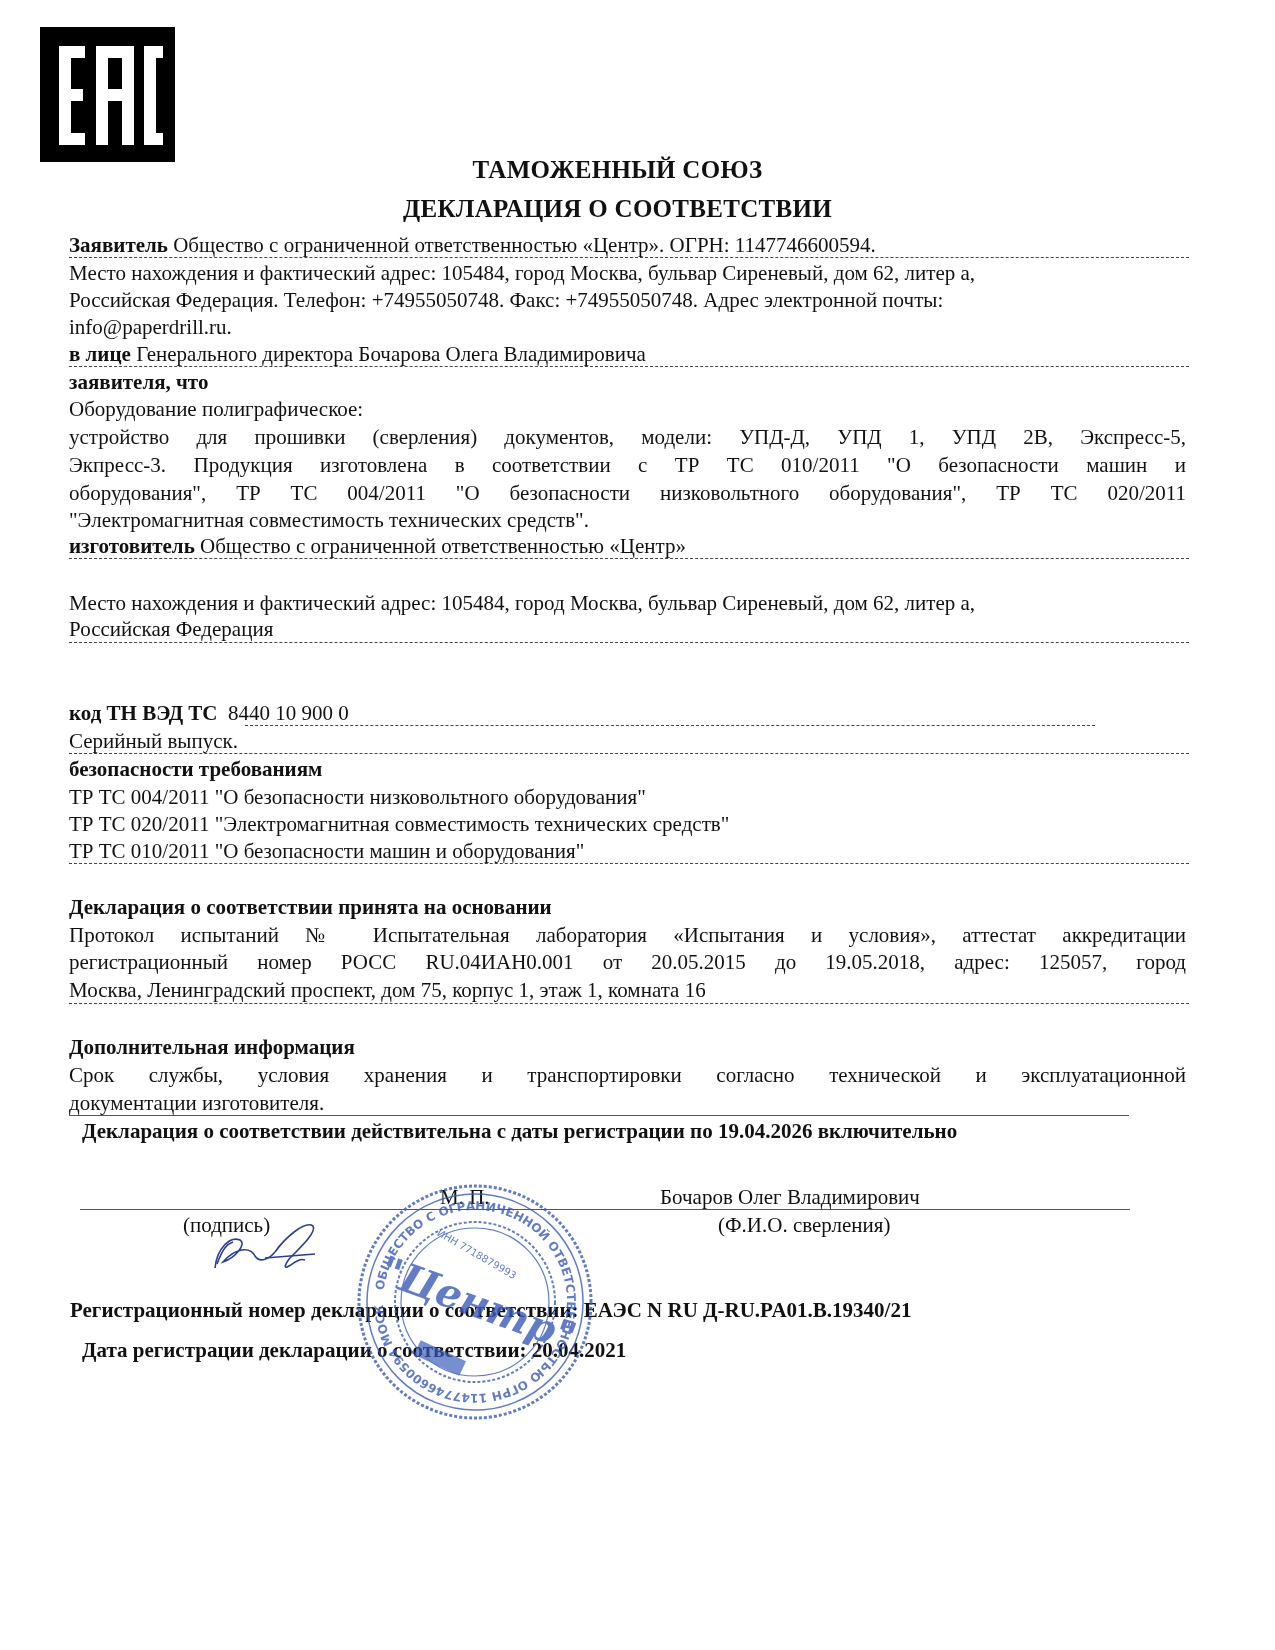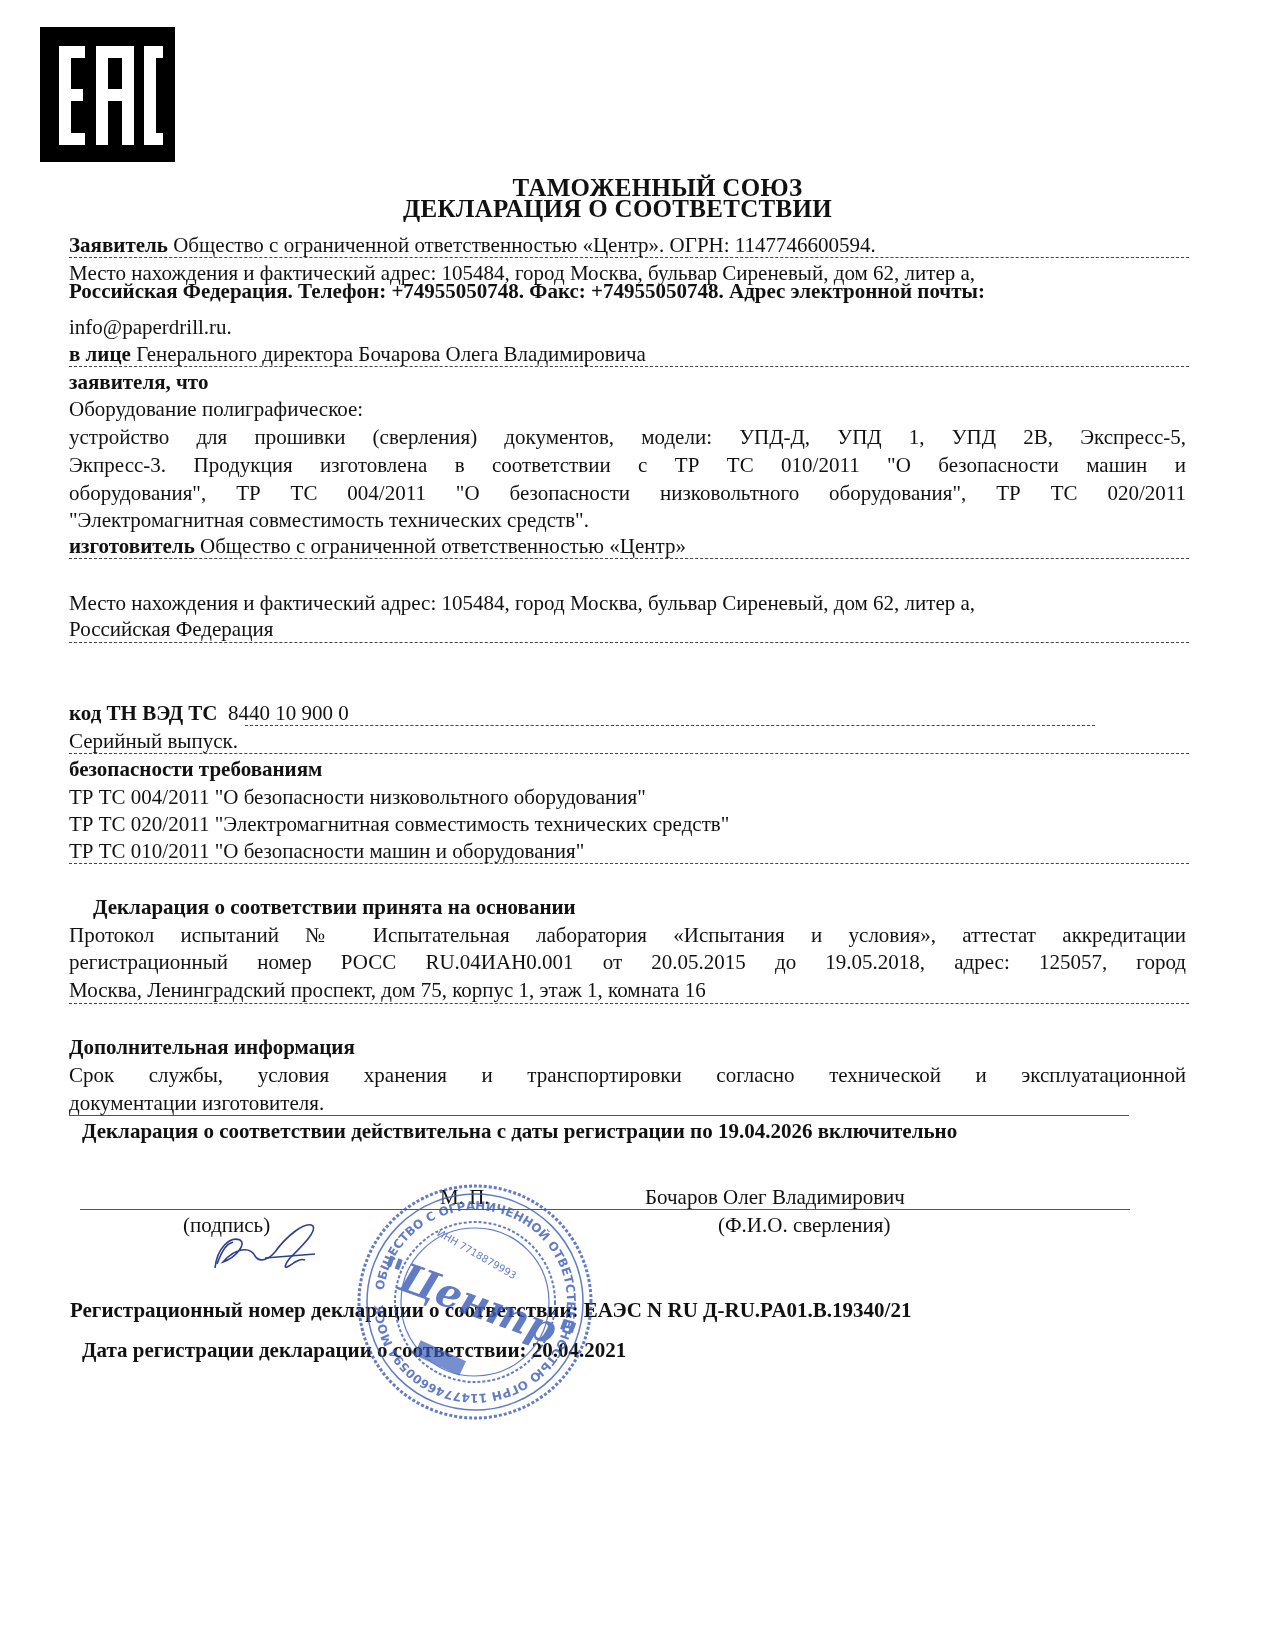--- a/index.html
+++ b/index.html
@@ -2,21 +2,21 @@
 <html><head>
 <meta charset="utf-8">
 <style>
   html, body { margin:0; padding:0; background:#ffffff; }
   body { width:1275px; height:1650px; position:relative; overflow:hidden;
          font-family:"Liberation Serif", "DejaVu Serif", serif; color:#111; }
   .eac { position:absolute; left:40px; top:27px; width:135px; height:135px; background:#000; }
   .eac svg { display:block; }
   .title { position:absolute; left:0; width:1235px; text-align:center; font-weight:bold;
            font-size:25px; letter-spacing:0.3px; }
-  .t1 { top:174px;padding-left:40px; }
+  .t1 { top:156px; }
   .t2 { top:195px; }
   .line { position:absolute; left:69px; font-size:21px; white-space:nowrap; line-height:26px; }
   .just { position:absolute; left:69px; width:1117px; font-size:21px; line-height:28.5px; text-align:justify; text-align-last:justify; }
   .dash { position:absolute; left:69px; width:1120px; border-top:1px dashed #444; height:0; }
   .solid { position:absolute; border-top:1.5px solid #555; height:0; }
   b { font-weight:bold; }
   .bold { font-weight:bold; }
   .stamp { position:absolute; left:355px; top:1182px; width:240px; height:240px; opacity:0.8; }
   .sig { position:absolute; left:205px; top:1218px; width:130px; height:60px; }
 </style>
@@ -45,21 +45,21 @@
 </div>
 
 <div class="title t1">ТАМОЖЕННЫЙ СОЮЗ</div>
 <div class="title t2">ДЕКЛАРАЦИЯ О СООТВЕТСТВИИ</div>
 
 <div class="line" style="top:232px;">
   <b>Заявитель</b><span> Общество с ограниченной ответственностью «Центр».  ОГРН: 1147746600594.</span>
 </div>
 <div class="dash" style="top:257px;"></div>
 <div class="line" style="top:260px;">Место нахождения и фактический адрес: 105484, город Москва, бульвар Сиреневый, дом 62, литер а,</div>
-<div class="line" style="top:278px;font-weight:bold;">Российская Федерация. Телефон: +74955050748. Факс: +74955050748. Адрес электронной почты:</div>
+<div class="line" style="top:287px;">Российская Федерация. Телефон: +74955050748. Факс: +74955050748. Адрес электронной почты:</div>
 <div class="line" style="top:314px;">info@paperdrill.ru.</div>
 <div class="line" style="top:341px;">
   <b>в лице</b><span> Генерального директора Бочарова Олега Владимировича</span>
 </div>
 <div class="dash" style="top:366px;"></div>
 
 <div class="line bold" style="top:369px;">заявителя, что</div>
 <div class="line" style="top:396px;">Оборудование полиграфическое:</div>
 <div class="just" style="top:423px;">устройство для прошивки (сверления) документов, модели: УПД-Д, УПД 1, УПД 2В, Экспресс-5,</div>
 <div class="just" style="top:451px;">Экпресс-3. Продукция изготовлена в соответствии с ТР ТС 010/2011 "О безопасности машин и</div>
@@ -80,21 +80,21 @@
 <div class="dash" style="top:725px; left:245px; width:850px;"></div>
 <div class="line" style="top:728px;">Серийный выпуск.</div>
 <div class="dash" style="top:753px;"></div>
 
 <div class="line bold" style="top:756px;">безопасности требованиям</div>
 <div class="line" style="top:784px;">ТР ТС 004/2011 "О безопасности низковольтного оборудования"</div>
 <div class="line" style="top:811px;">ТР ТС 020/2011 "Электромагнитная совместимость технических средств"</div>
 <div class="line" style="top:838px;">ТР ТС 010/2011 "О безопасности машин и оборудования"</div>
 <div class="dash" style="top:863px;"></div>
 
-<div class="line bold" style="top:894px;margin-left:24px;">Декларация о соответствии принята на основании</div>
+<div class="line bold" style="top:894px;">Декларация о соответствии принята на основании</div>
 <div class="just" style="top:921px;">Протокол испытаний № Испытательная лаборатория «Испытания и условия», аттестат аккредитации</div>
 <div class="just" style="top:948px;">регистрационный номер РОСС RU.04ИАН0.001 от 20.05.2015 до 19.05.2018, адрес: 125057, город</div>
 <div class="line" style="top:977px;">Москва, Ленинградский проспект, дом 75, корпус 1, этаж 1, комната 16</div>
 <div class="dash" style="top:1003px;"></div>
 
 <div class="line bold" style="top:1034px;">Дополнительная информация</div>
 <div class="just" style="top:1061px;">Срок службы, условия хранения и транспортировки согласно технической и эксплуатационной</div>
 <div class="line" style="top:1090px;">документации изготовителя.</div>
 <div class="solid" style="top:1115px; left:69px; width:1060px;"></div>
 
@@ -102,21 +102,21 @@
 
 <svg class="sig" viewBox="0 0 130 60">
   <g fill="none" stroke="#2b3f8f" stroke-width="1.6">
     <path d="M10 50 C 12 30, 25 18, 35 22 C 42 26, 30 40, 18 44 C 30 30, 45 28, 50 38 C 55 46, 65 40, 70 34"></path>
     <path d="M12 46 C 18 30, 22 26, 28 24"></path>
     <path d="M70 34 C 80 20, 100 2, 108 8 C 112 14, 95 30, 85 40 C 80 46, 78 52, 84 48 C 90 44, 95 40, 100 42"></path>
     <path d="M60 40 L 110 36"></path>
   </g>
 </svg>
 <div class="line" style="top:1184px; left:440px;">М. П.</div>
-<div class="line" style="top:1184px; left:645px;">Бочаров Олег Владимирович</div>
+<div class="line" style="top:1184px; left:660px;">Бочаров Олег Владимирович</div>
 <div class="solid" style="top:1209px; left:80px; width:1050px;"></div>
 <div class="line" style="top:1212px; left:183px;">(подпись)</div>
 <div class="line" style="top:1212px; left:718px;">(Ф.И.О. сверления)</div>
 
 <div class="line bold" style="top:1297px; left:70px;">Регистрационный номер декларации о соответствии: ЕАЭС N RU Д-RU.PA01.В.19340/21</div>
 <div class="line bold" style="top:1337px; left:82px;">Дата регистрации декларации о соответствии: 20.04.2021</div>
 
 <svg class="stamp" viewBox="0 0 240 240">
   <defs>
     <path id="ring" d="M120,120 m-92,0 a92,92 0 1,1 184,0 a92,92 0 1,1 -184,0"></path>

